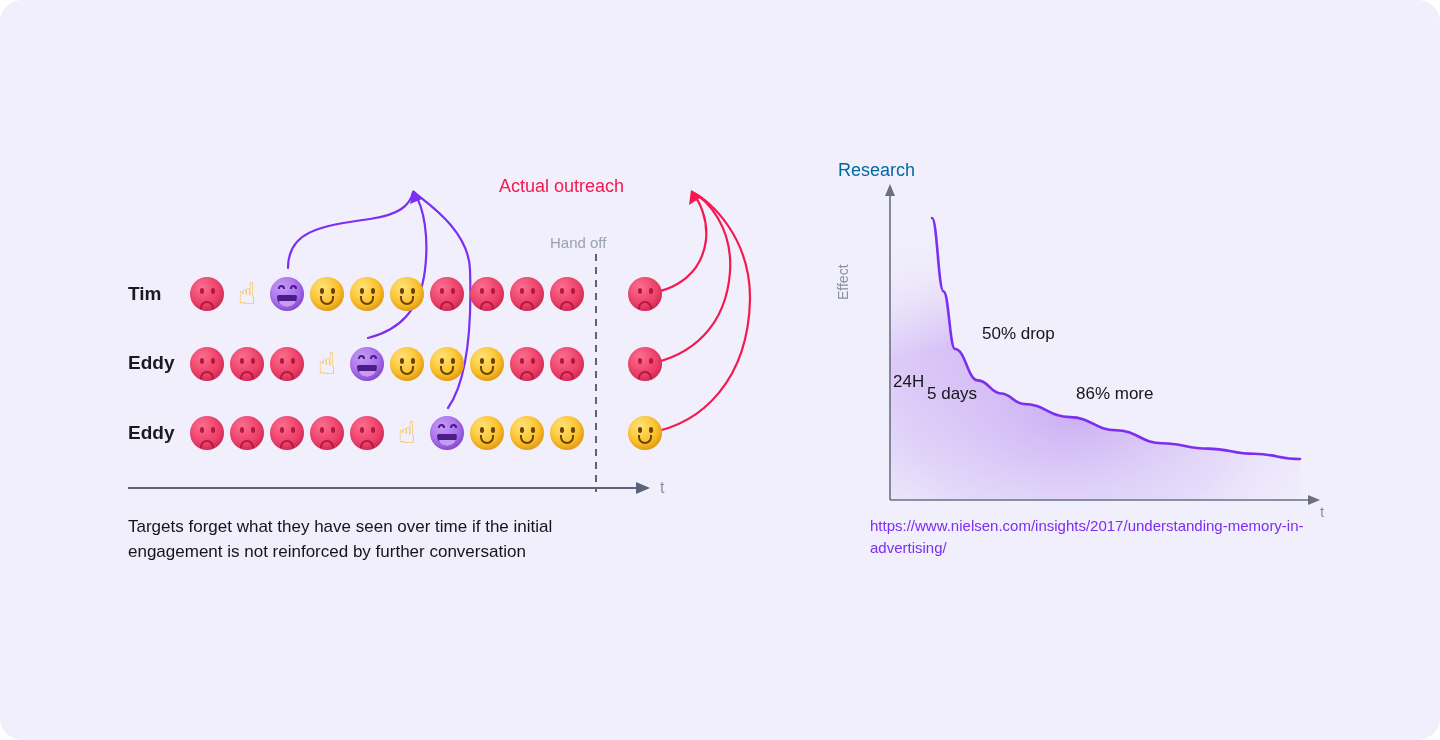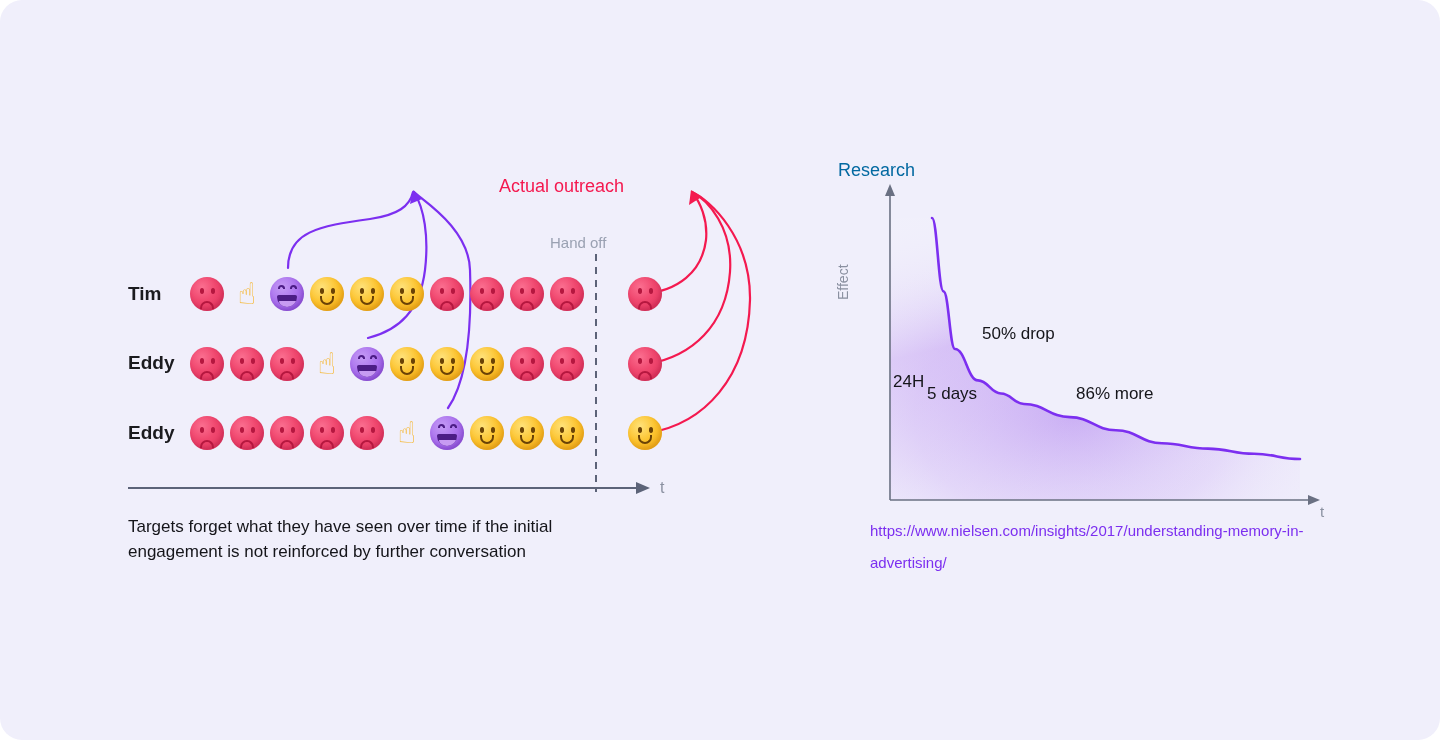--- a/index.html
+++ b/index.html
@@ -55,21 +55,21 @@
              transform:rotate(-90deg);transform-origin:left top;white-space:nowrap;}
   .ax-t-right{left:1320px;top:503px;font-size:15px;color:#8a90a0;}
   .ax-t-left{left:660px;top:479px;font-size:16px;color:#8a90a0;}
 
   .annot{font-size:17px;color:#15151a;white-space:nowrap;}
   .an24{left:893px;top:324px;margin-top:48px;}
   .an50{left:982px;top:324px;}
   .an5d{left:927px;top:384px;}
   .an25{left:1076px;top:384px;}
 
-  .srcurl{left:870px;top:515px;width:442px;font-size:15px;line-height:32px;color:#7c2ff0;}
+  .srcurl{left:870px;top:515px;width:442px;font-size:15px;line-height:22px;color:#7c2ff0;}
 
   .caption{left:128px;top:514px;width:520px;font-size:17px;line-height:25px;color:#15151a;}
 </style>
 </head>
 <body>
 
 <div id="canvas">
 
   <div class="abs lbl-actual">Actual outreach</div>
   <div class="abs lbl-handoff">Hand off</div>

